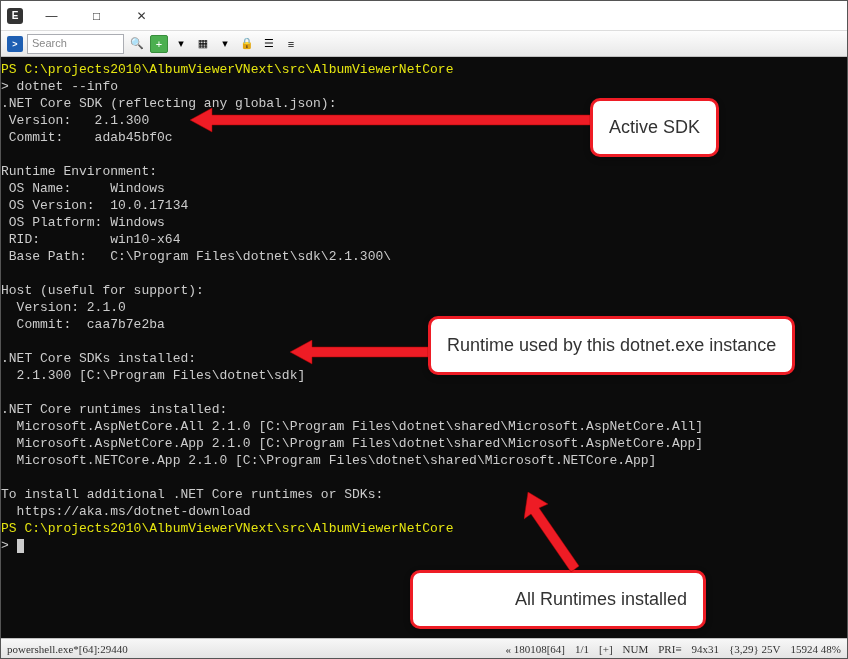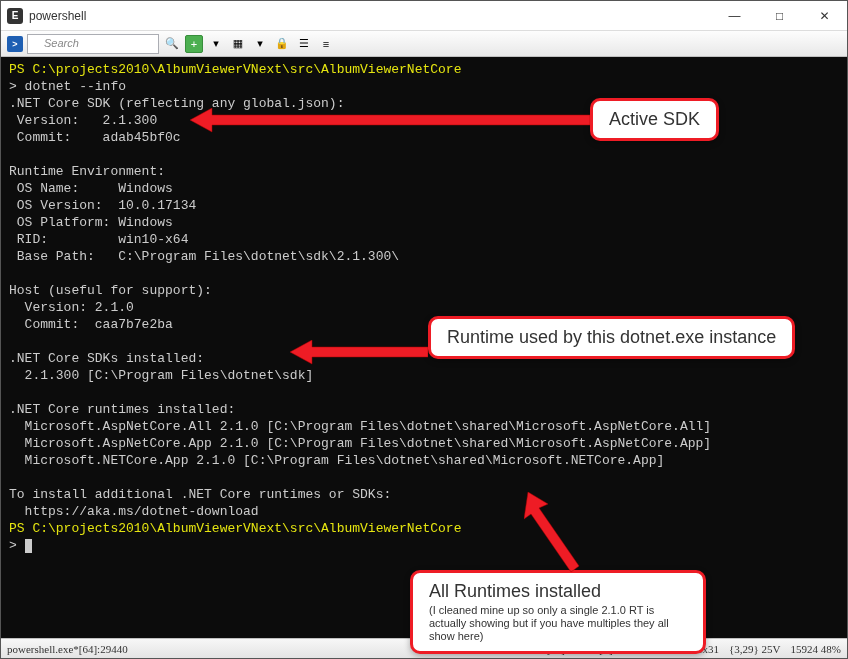--- a/index.html
+++ b/index.html
@@ -36,67 +36,66 @@
   .address-icon {
     width: 16px; height: 16px; background: #1e5fb3; border-radius: 2px;
     display:flex;align-items:center;justify-content:center;color:#fff;font-size:9px;font-weight:bold;
   }
   .address {
     flex: 1; background: #fff; border: 1px solid #abadb3; height: 20px;
     padding: 2px 4px; white-space: nowrap; overflow: hidden; text-overflow: ellipsis;
     color:#333;
   }
   .search {
-    width: 132px; background: #fff; border: 1px solid #abadb3; height: 20px;
-    padding: 2px 16px; color: #888; font-style: italic;
+    width: 97px; background: #fff; border: 1px solid #abadb3; height: 20px;
+    padding: 2px 4px; color: #888; 
   }
   .tool-btn {
     width: 18px; height: 18px; border: 1px solid transparent; border-radius:2px;
     display:flex;align-items:center;justify-content:center;font-size:11px;
     cursor:pointer;
   }
   .tool-btn.green { background:#4caf50; color:#fff; border-color:#388e3c; }
   .tool-btn.lock { color:#c79100; }
   
   .terminal {
     flex: 1; background: #0c0c0c; color: #cccccc;
     font-family: Consolas, "Courier New", monospace; font-size: 13px;
-    padding: 4px 8px; line-height: 17px; white-space: pre; overflow: hidden;
+    padding: 4px 0; line-height: 17px; white-space: pre; overflow: hidden;
     position: relative;
   }
   .t-yellow { color: #e5e510; }
   .t-gray { color: #cccccc; }
   .cursor {
     display:inline-block; width:7px; height:14px; background:#ccc; vertical-align:text-bottom;
   }
   
   .statusbar {
     height: 20px; background: linear-gradient(#f7f7f7,#e4e4e4);
     border-top: 1px solid #c0c0c0; display: flex; align-items: center;
     padding: 0 6px; font-size: 11px; color:#333; gap: 10px; font-family: Liberation Serif, serif;
   }
   .statusbar .sp { flex:1; }
   
   .callout {
     position: absolute; background: #fff; border: 3px solid #ee1c25;
-    border-radius: 10px; padding: 8px 16px; color: #333;
-    box-shadow: 0 2px 6px rgba(0,0,0,0.3); text-align:left;
+    border-radius: 10px; padding: 16px 16px; color: #333;
+    box-shadow: 0 2px 6px rgba(0,0,0,0.3); text-align:right;
   }
   .callout .big { font-size: 18px; }
   .callout .small { font-size: 11px; line-height: 13px; margin-top:2px;}
   svg.arrow-svg { position:absolute; pointer-events:none; }
 </style>
 </head>
 <body>
 
 <div class="window">
 
   <div class="titlebar">
     <div class="app-icon">E</div>
-    <div class="title">powershell</div>
     <div class="win-controls">
       <div class="win-btn">—</div>
       <div class="win-btn">□</div>
       <div class="win-btn close">✕</div>
     </div>
   </div>
 
   <div class="toolbar">
     <div class="address-icon">&gt;</div>
     <div class="search">Search</div>
@@ -164,17 +163,16 @@
 
 <div class="callout" style="top:316px;left:428px;">
   <div class="big">Runtime used by this dotnet.exe instance</div>
 </div>
 <svg class="arrow-svg" style="left:290px;top:340px;width:138px;height:30px">
   <polygon points="0,12 22,0 22,7 138,7 138,17 22,17 22,24" fill="#ee1c25" stroke="#a00" stroke-width="0.5"></polygon>
 </svg>
 
 <div class="callout" style="top:570px;left:410px;width:296px">
   <div class="big">All Runtimes installed</div>
-  <div class="small">(I cleaned mine up so only a single 2.1.0 RT is actually showing but if you have multiples they all show here)</div>
 </div>
 <svg class="arrow-svg" style="left:524px;top:492px;width:60px;height:82px">
   <polygon points="4,0 24,12 15,16 55,74 47,80 7,22 0,27" fill="#ee1c25" stroke="#a00" stroke-width="0.5"></polygon>
 </svg>
 
 </body></html>

